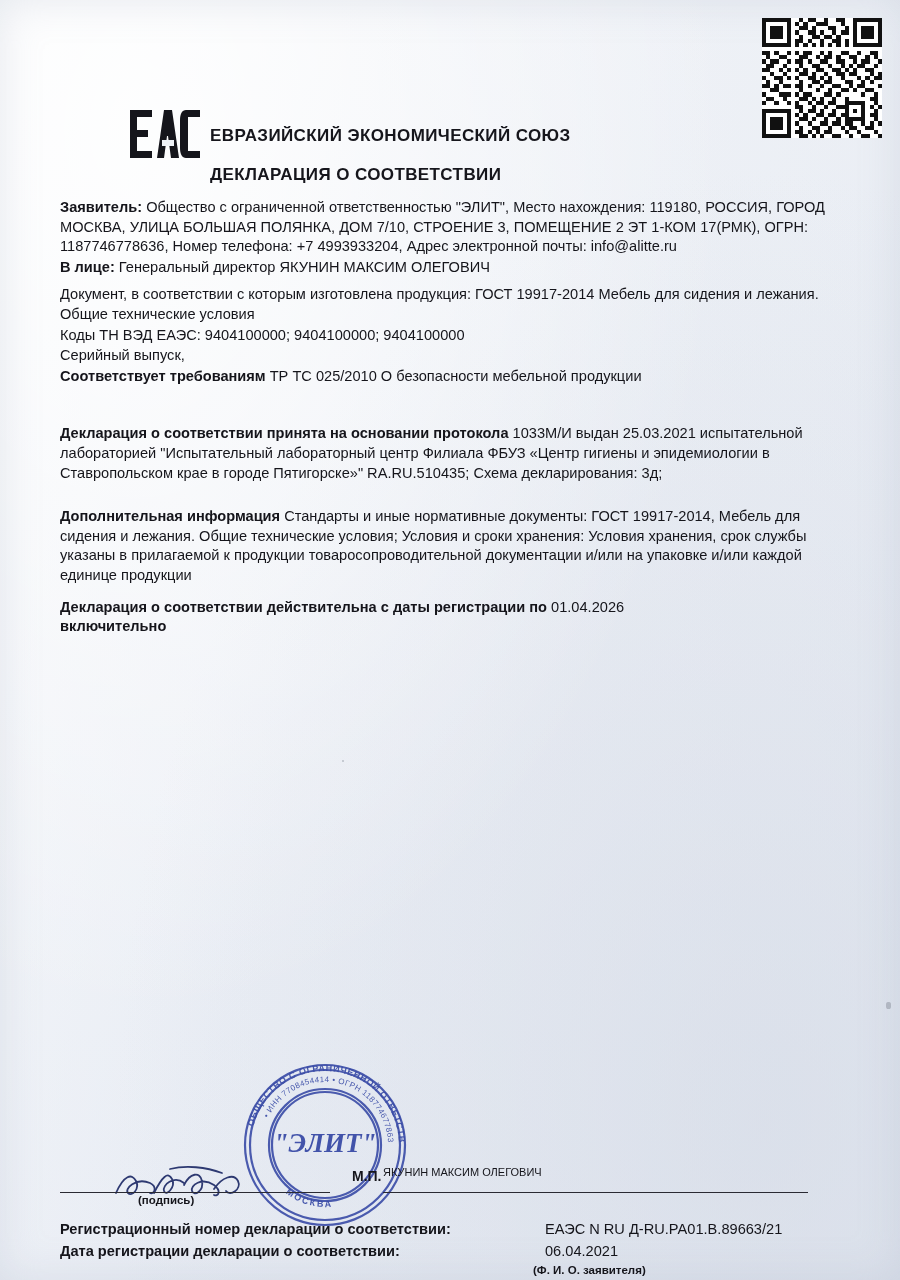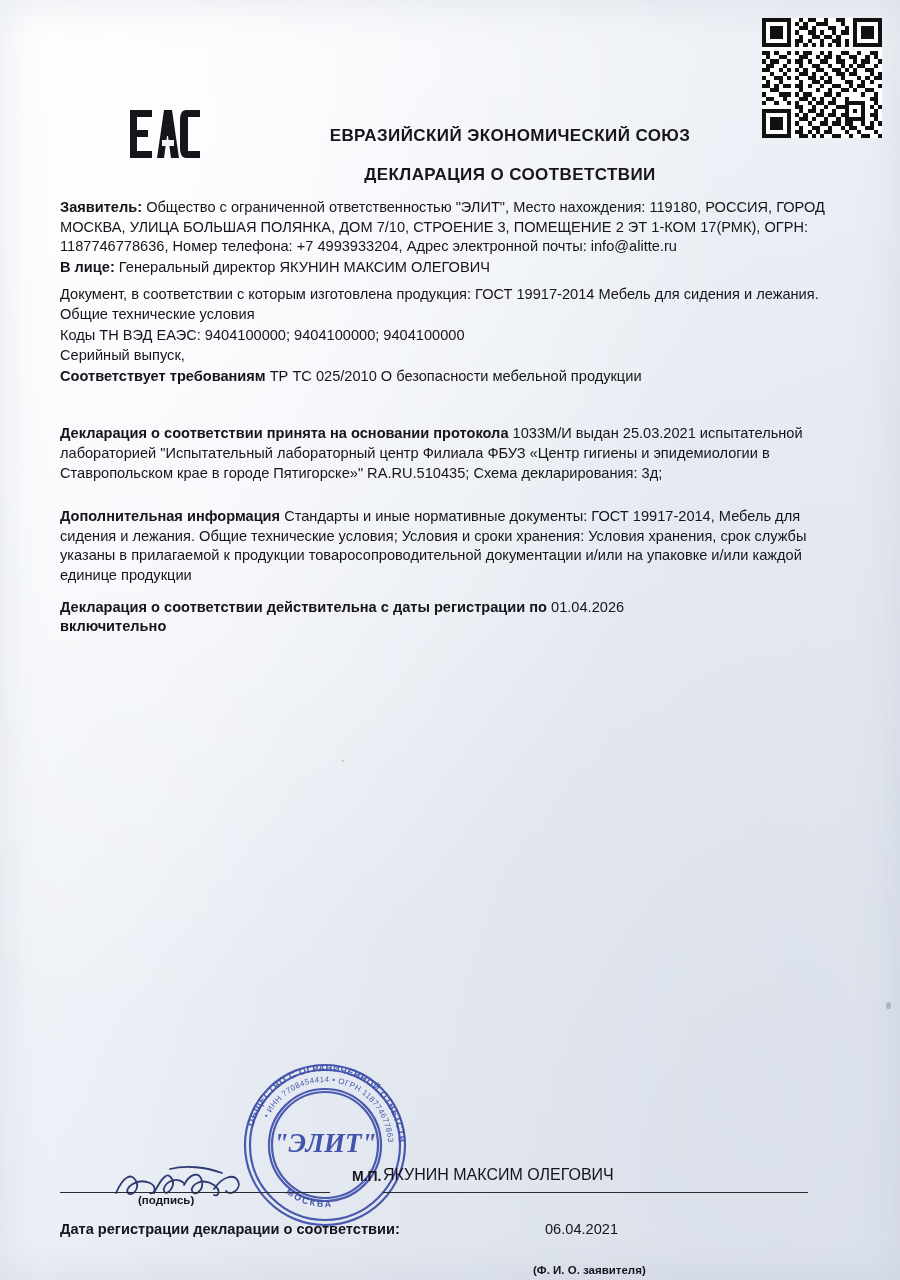--- a/index.html
+++ b/index.html
@@ -58,21 +58,21 @@
     height: 52px;
   }
   .eac svg { display: block; }
 
   
   .title-block {
     position: absolute;
     top: 126px;
     left: 210px;
     width: 600px;
-    text-align: center;
+    text-align: left;
   }
   .title-main {
     font-size: 17px;
     font-weight: bold;
     letter-spacing: 0.4px;
     color: #16161c;
   }
   .title-sub {
     margin-top: 19px;
     font-size: 17px;
@@ -125,21 +125,21 @@
     top: 1168px;
     font-size: 14px;
     font-weight: bold;
     color: #15151b;
     padding-left: 48px;
   }
   .signer-name {
     position: absolute;
     left: 383px;
     top: 1166px;
-    font-size: 16px;
+    font-size: 11px;
     color: #15151b;
   }
 
   
   .sig-line {
     position: absolute;
     left: 60px;
     top: 1192px;
     width: 270px;
     border-top: 1px solid #2a2a33;
@@ -536,17 +536,21 @@
   <div class="mp">М.П.</div>
   <div class="signer-name">ЯКУНИН МАКСИМ ОЛЕГОВИЧ</div>
 
   <div class="sig-line"></div>
   <div class="sig-line2"></div>
   <div class="cap-sign">(подпись)</div>
   <div class="cap-fio">(Ф. И. О. заявителя)</div>
 
   <div class="footer-rows">
     <div class="footer-row">
+      <div class="footer-label">Регистрационный номер декларации о соответствии:</div>
+      <div class="footer-value">ЕАЭС N RU Д-RU.РА01.В.89663/21</div>
+    </div>
+    <div class="footer-row">
       <div class="footer-label">Дата регистрации декларации о соответствии:</div>
       <div class="footer-value">06.04.2021</div>
     </div>
   </div>
 </div>
 
 </body></html>

